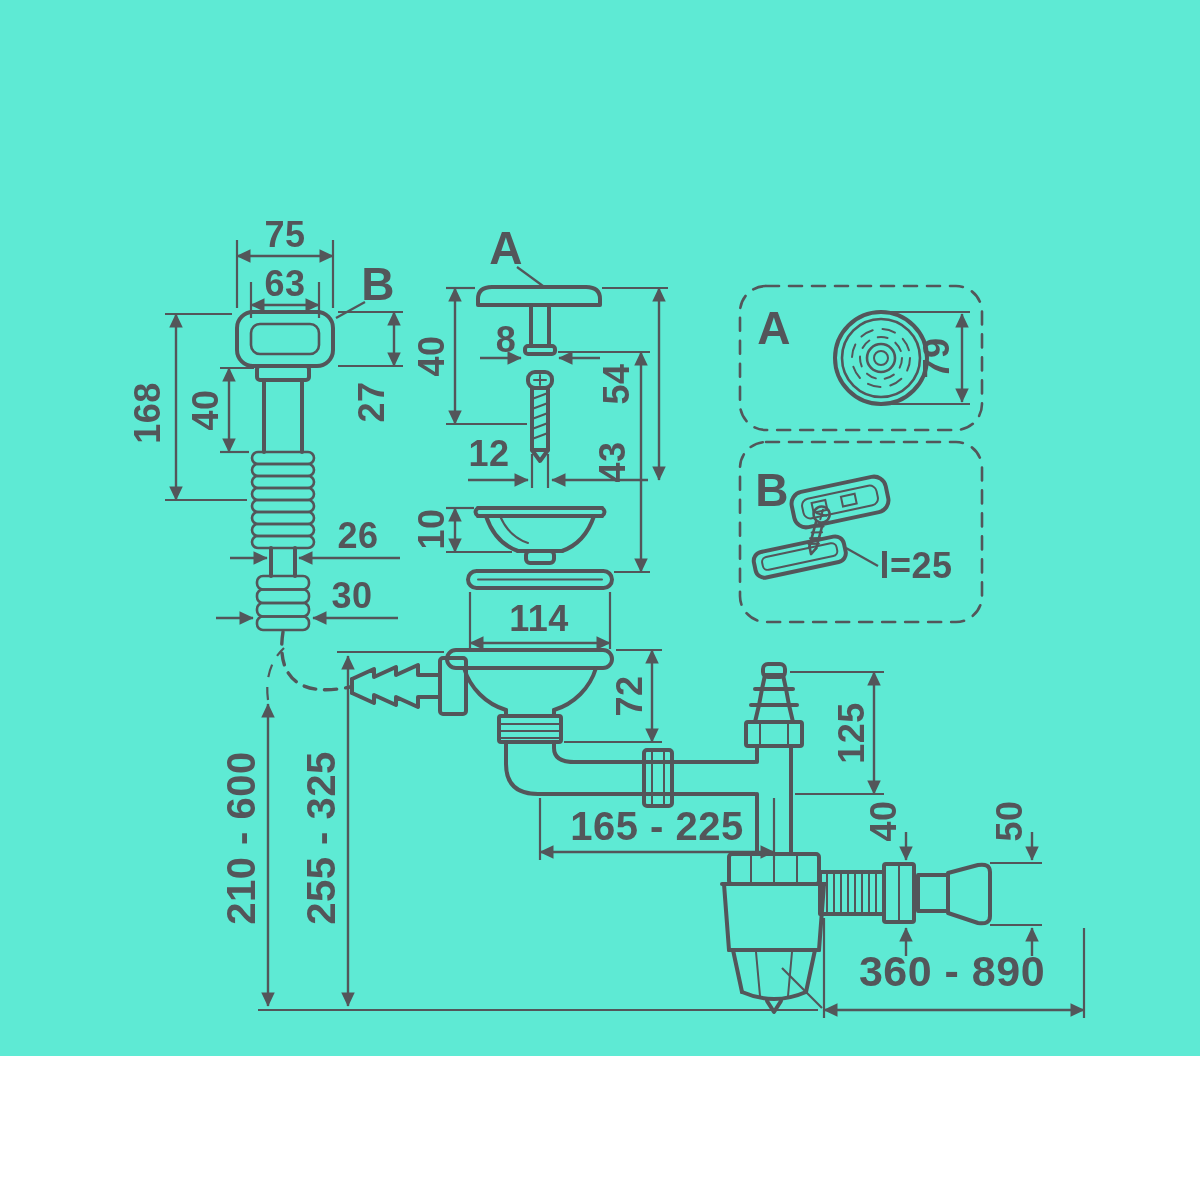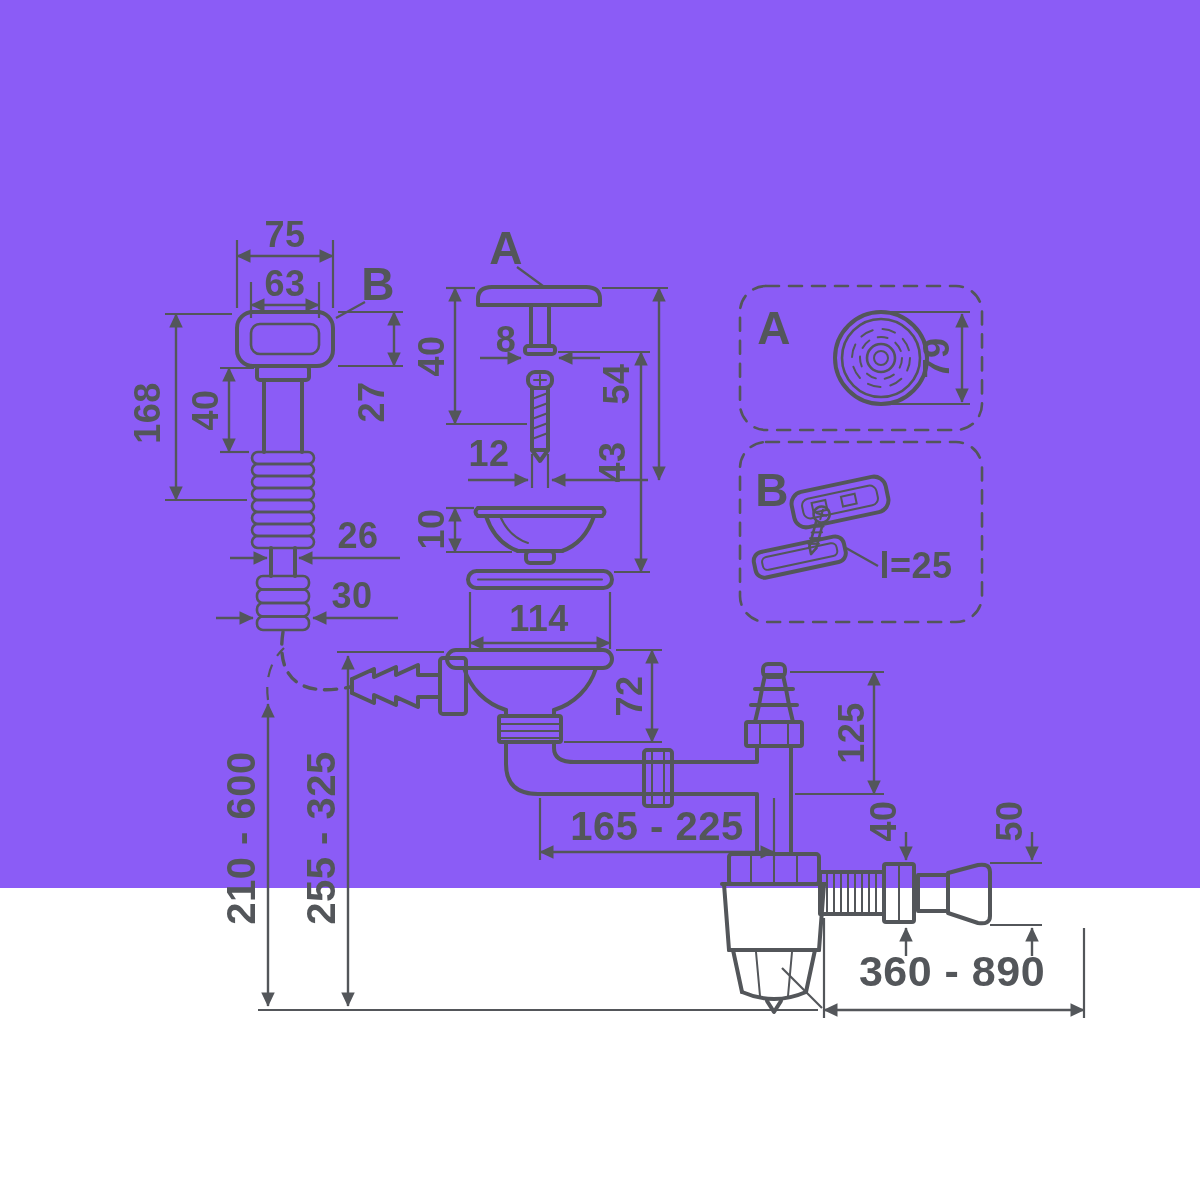--- a/index.html
+++ b/index.html
@@ -1,16 +1,16 @@
 <!DOCTYPE html>
 <html><head>
 <meta charset="utf-8">
 <style>
   html,body{margin:0;padding:0;background:#ffffff;width:1200px;height:1200px;overflow:hidden;}
-  .stage{width:1200px;height:888px;background:#8b5cf6;}
+  .stage{width:1200px;height:1056px;background:#5eead4;}
   svg{display:block;}
   .p4{fill:none;stroke:#53565a;stroke-width:4;stroke-linecap:round;stroke-linejoin:round;}
   .p3{fill:none;stroke:#53565a;stroke-width:2.6;stroke-linecap:round;stroke-linejoin:round;}
   .p2{fill:none;stroke:#53565a;stroke-width:2;stroke-linecap:round;}
   .dl{fill:none;stroke:#53565a;stroke-width:2.4;}
   .ext{fill:none;stroke:#53565a;stroke-width:2.2;}
   .dsh{stroke-dasharray:13 10;}
   .hose{fill:none;stroke:#53565a;stroke-width:3.4;stroke-dasharray:12 9;stroke-linecap:round;}
   text{font-family:"Liberation Sans","DejaVu Sans",sans-serif;font-weight:700;fill:#53565a;letter-spacing:.5px;}
   .t36{font-size:36px;} .t40{font-size:40px;} .t42{font-size:43px;} .t46{font-size:46px;}

